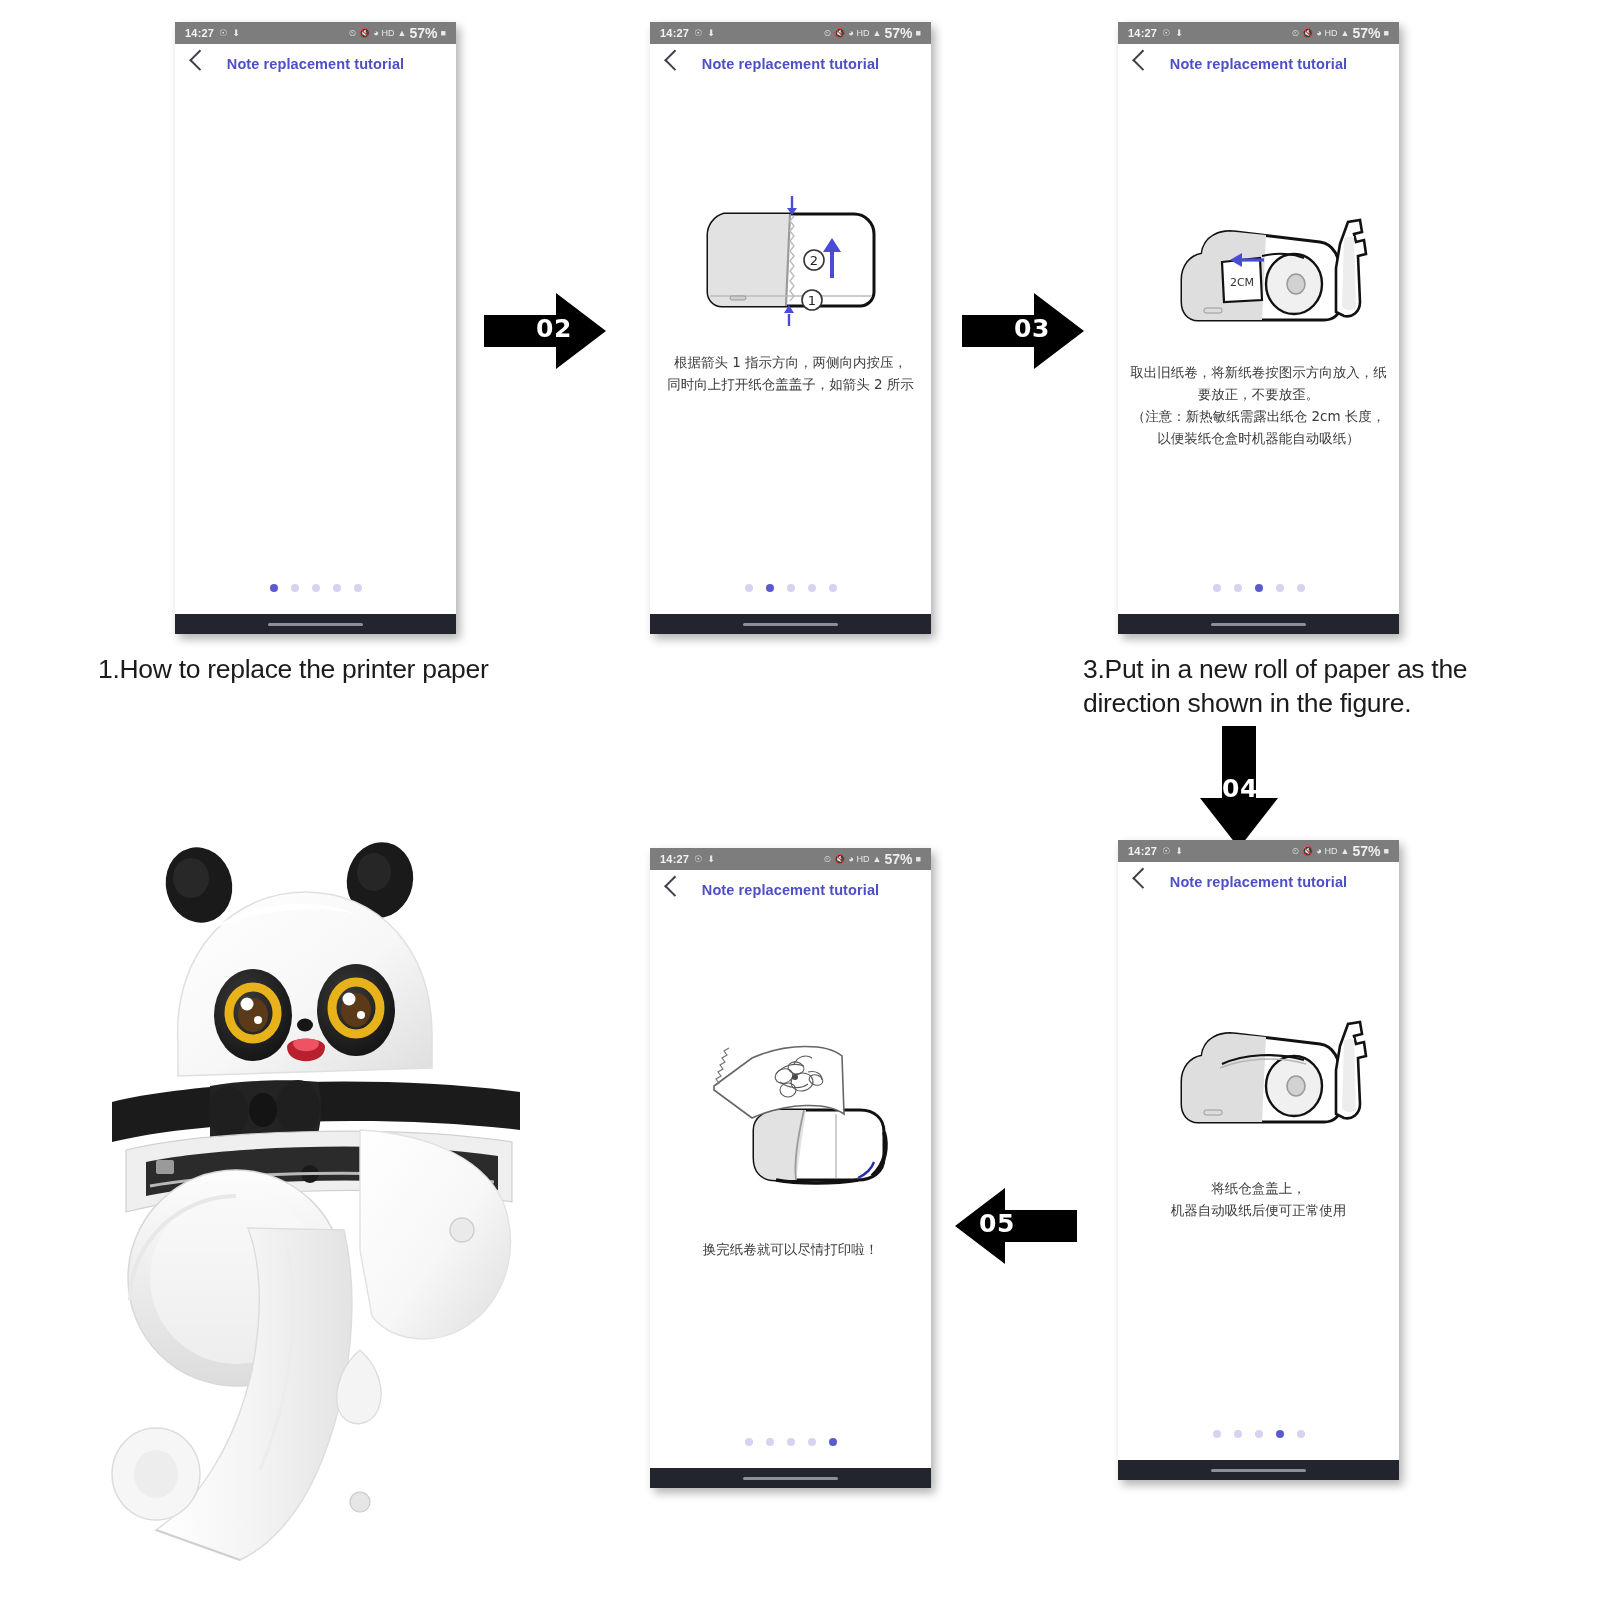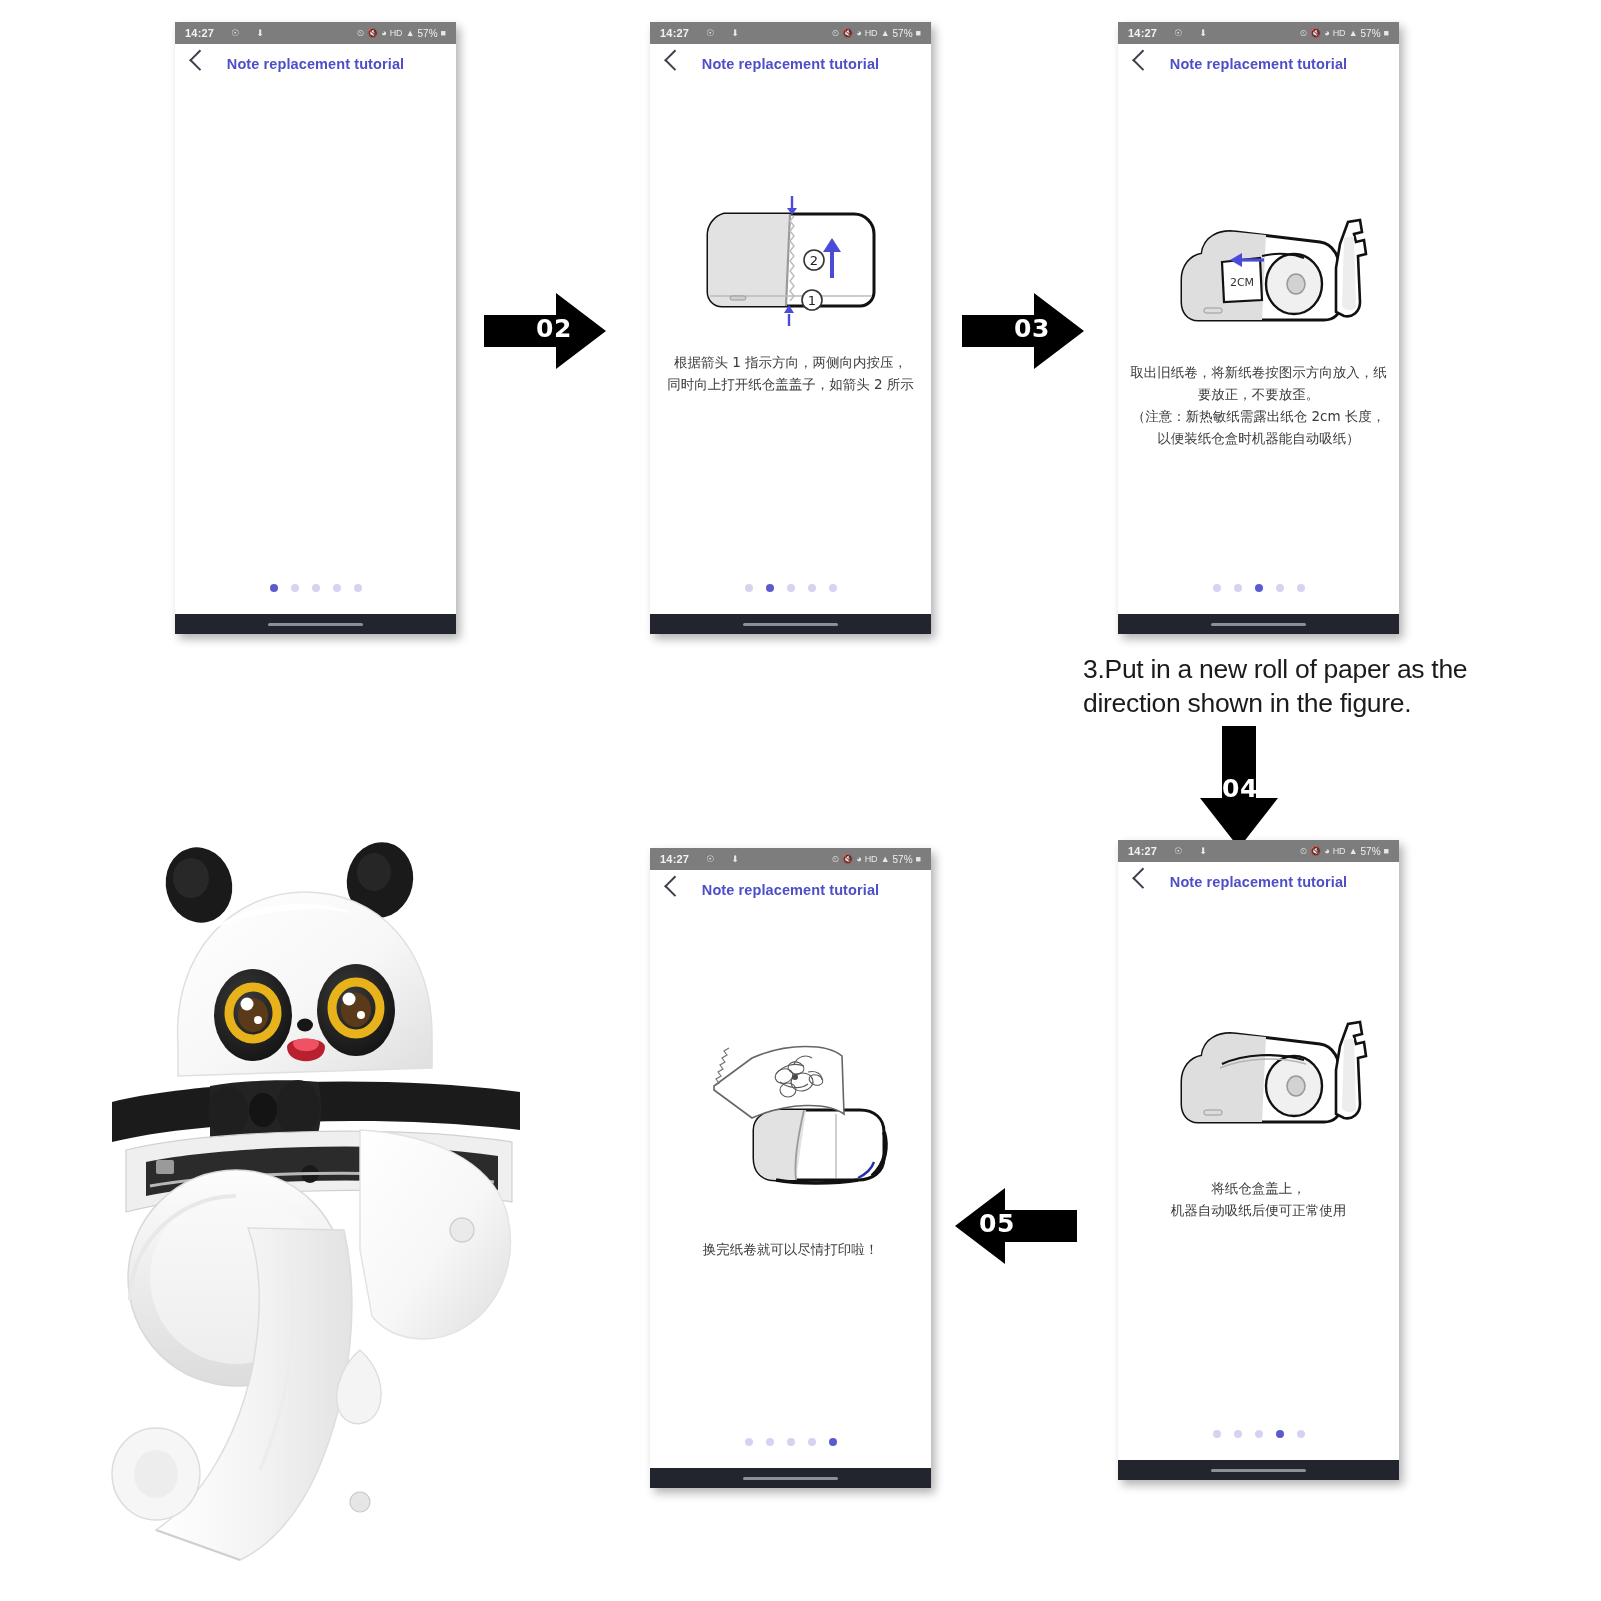--- a/index.html
+++ b/index.html
@@ -3,25 +3,25 @@
 <meta charset="utf-8">
 <style>
   html,body{margin:0;padding:0;background:#ffffff;}
   body{width:1601px;height:1601px;font-family:"Liberation Sans","DejaVu Sans",sans-serif;overflow:hidden;position:relative;}
   .stage{position:relative;width:1601px;height:1601px;}
 
   
   .phone{position:absolute;background:#ffffff;box-shadow:4px 5px 9px rgba(0,0,0,.30);}
   .statusbar{height:22px;background:#7d7d7d;display:flex;align-items:center;
              justify-content:space-between;padding:0 10px;box-sizing:border-box;}
-  .sb-left{display:flex;align-items:center;gap:17px;}
+  .sb-left{display:flex;align-items:center;gap:5px;}
   .sb-right{display:flex;align-items:center;gap:3px;}
   .sb-time{color:#f2f2f2;font-size:11px;font-weight:700;letter-spacing:.2px;}
   .sb-ico{color:#e8e8e8;font-size:9px;line-height:1;}
-  .sb-batt{color:#efefef;font-size:10px;font-weight:400;}
+  .sb-batt{color:#efefef;font-size:14px;font-weight:700;}
 
   .appbar{height:40px;display:flex;align-items:center;position:relative;background:#fff;}
   .backchev{position:absolute;left:12px;top:50%;transform:translateY(-50%);
             width:13px;height:13px;border-left:2.2px solid #3e3e4e;border-bottom:2.2px solid #3e3e4e;
             transform-origin:center;rotate:45deg;margin-top:-6px;}
   .apptitle{width:100%;text-align:center;color:#4e4ec8;font-size:14.5px;font-weight:700;letter-spacing:.1px;}
 
   .screenbody{position:relative;flex:1;background:#fff;}
   .figwrap{position:absolute;left:0;right:0;display:flex;flex-direction:column;align-items:center;}
   .cn{color:#3a3a3a;font-family:"DejaVu Sans","Liberation Sans",sans-serif;
@@ -227,20 +227,21 @@
         <span class="dot on"></span>
         <span class="dot"></span>
         <span class="dot"></span>
       </div>
     </div>
     <div class="navbar">
       <div class="navpill"></div>
     </div>
   </div>
 
+  <div class="caption" style="left:98px;top:653px;width:470px;">1.How to replace the printer paper</div>
   <div class="caption" style="left:1083px;top:653px;width:400px;">3.Put in a new roll of paper as the direction shown in the figure.</div>
 
   <div class="arrowbox" style="left:1200px;top:726px;">
     <svg width="78" height="122" viewBox="0 0 78 122">
       <path d="M22,0 H56 V72 H78 L39,122 L0,72 H22 Z" fill="#000000"></path>
     </svg>
     <div class="arrnum" style="left:22px;top:48px;">04</div>
   </div>
 
   <div class="panda" style="left:60px;top:830px;width:480px;height:740px;">

